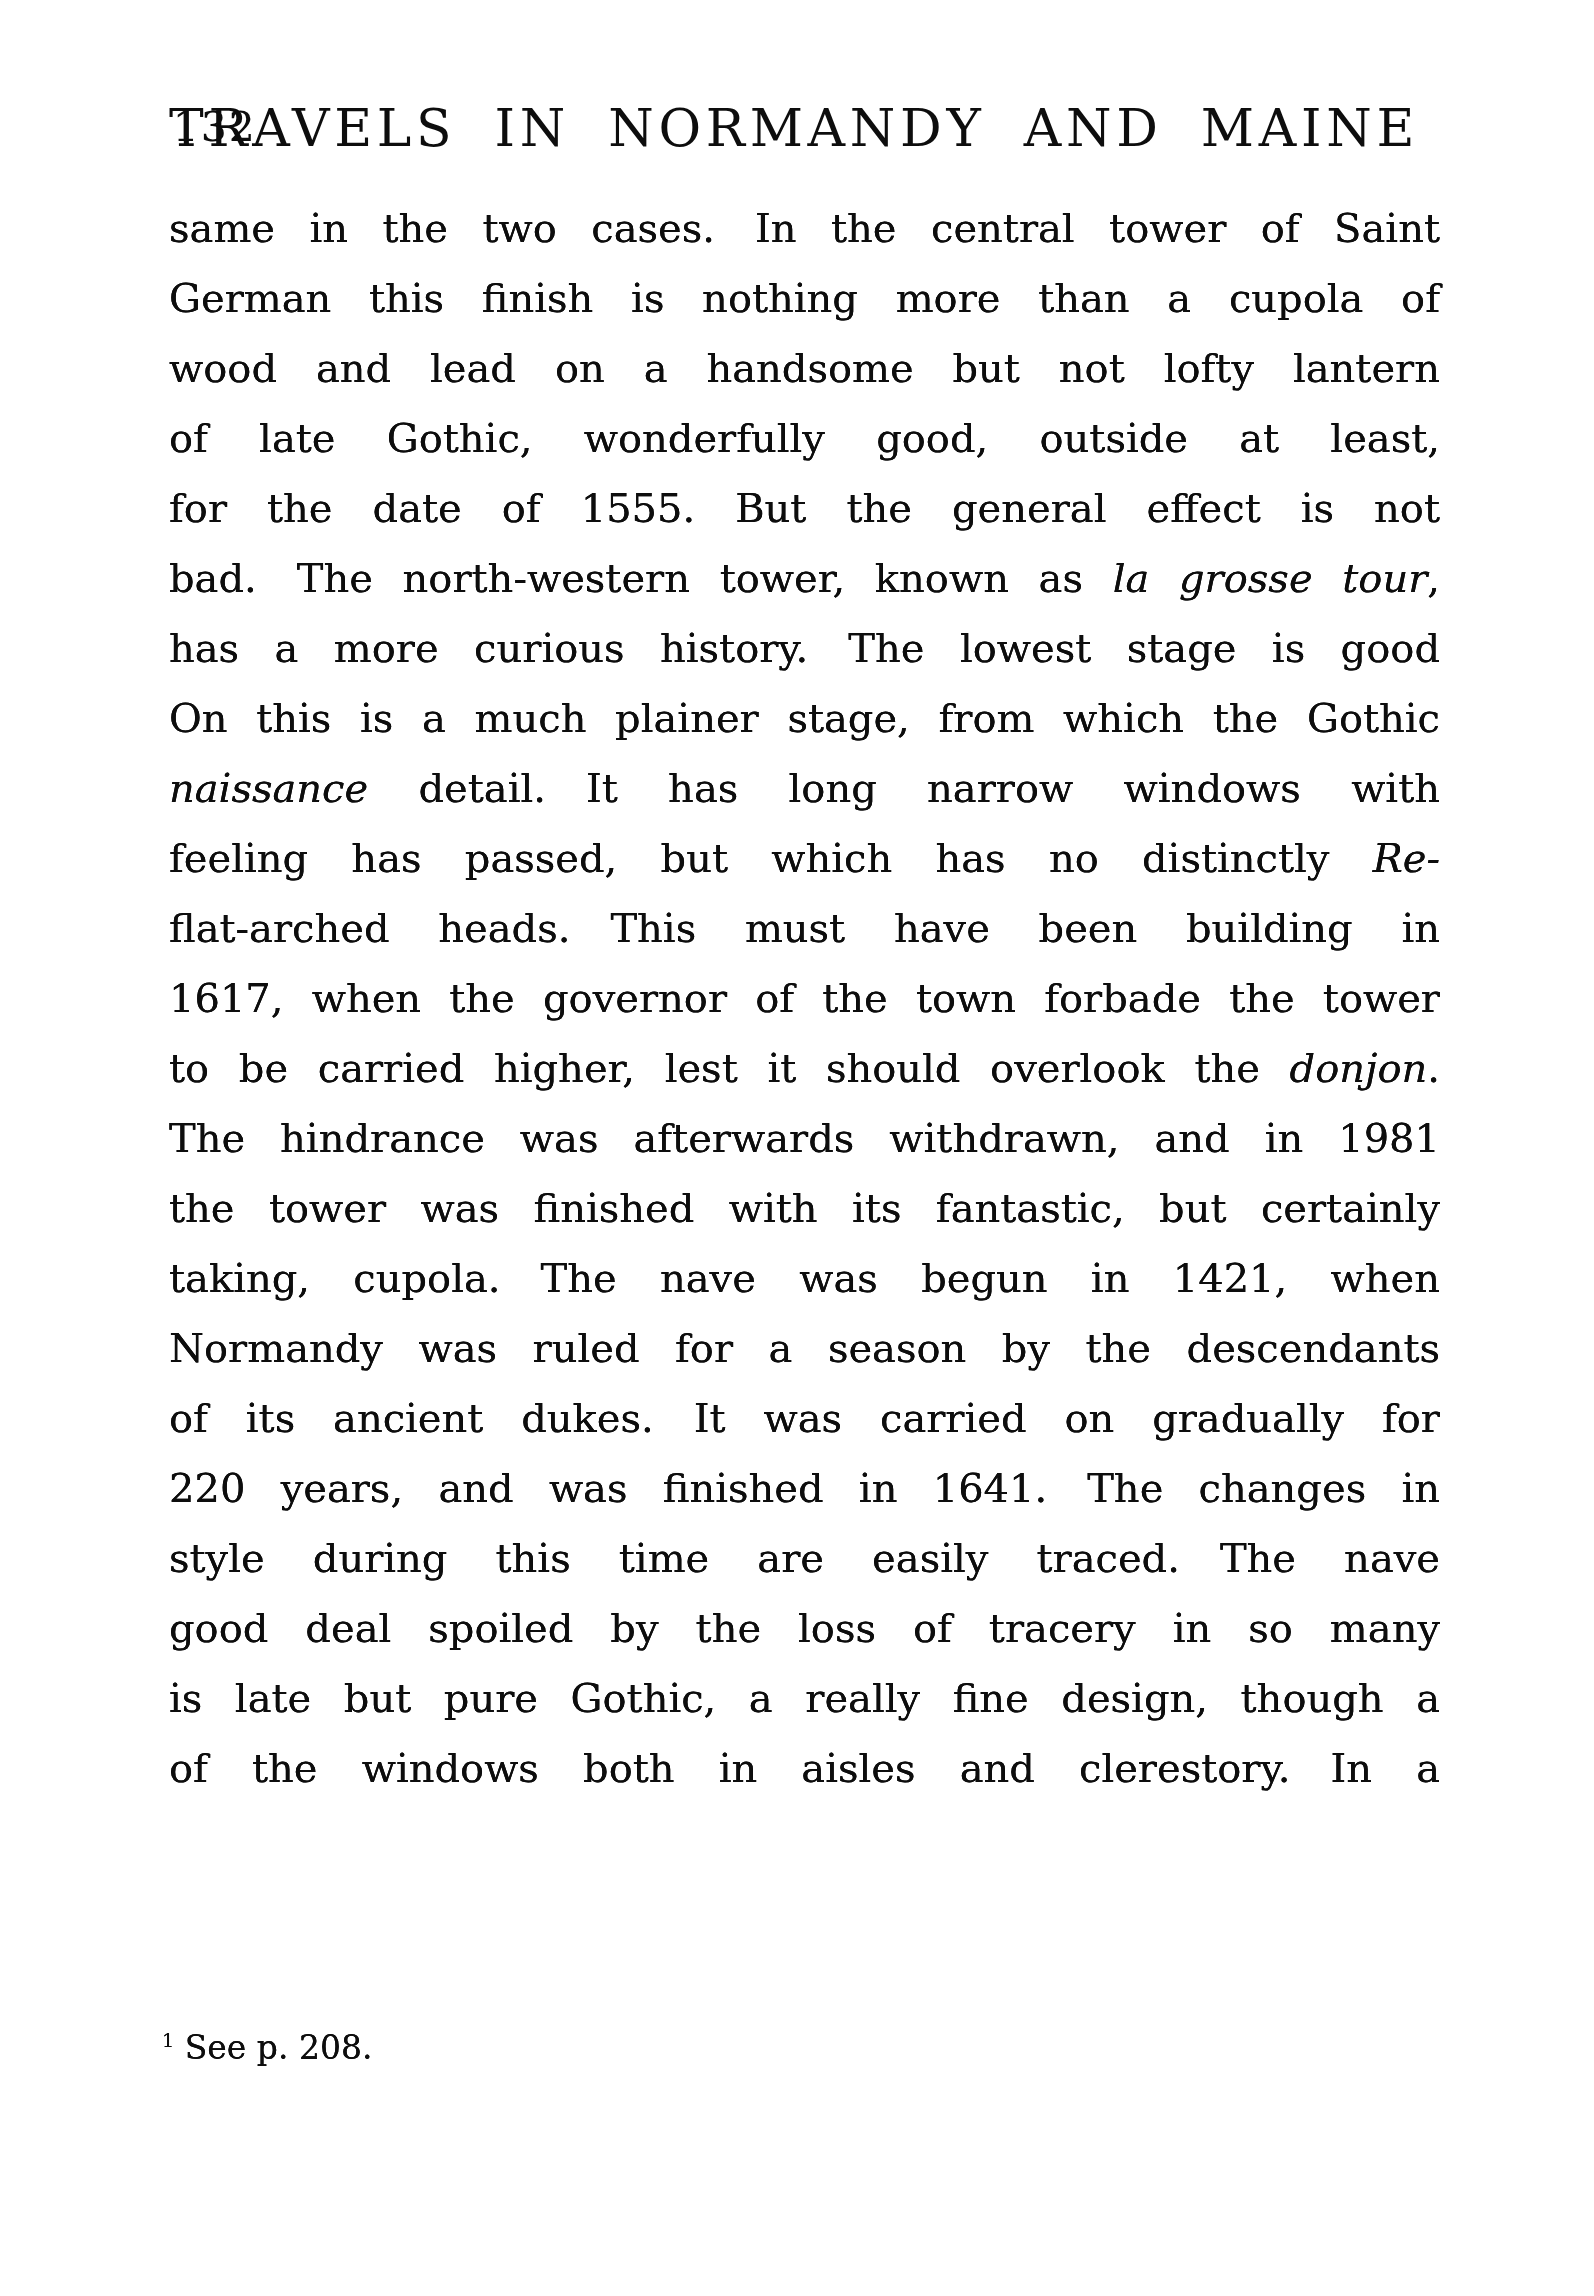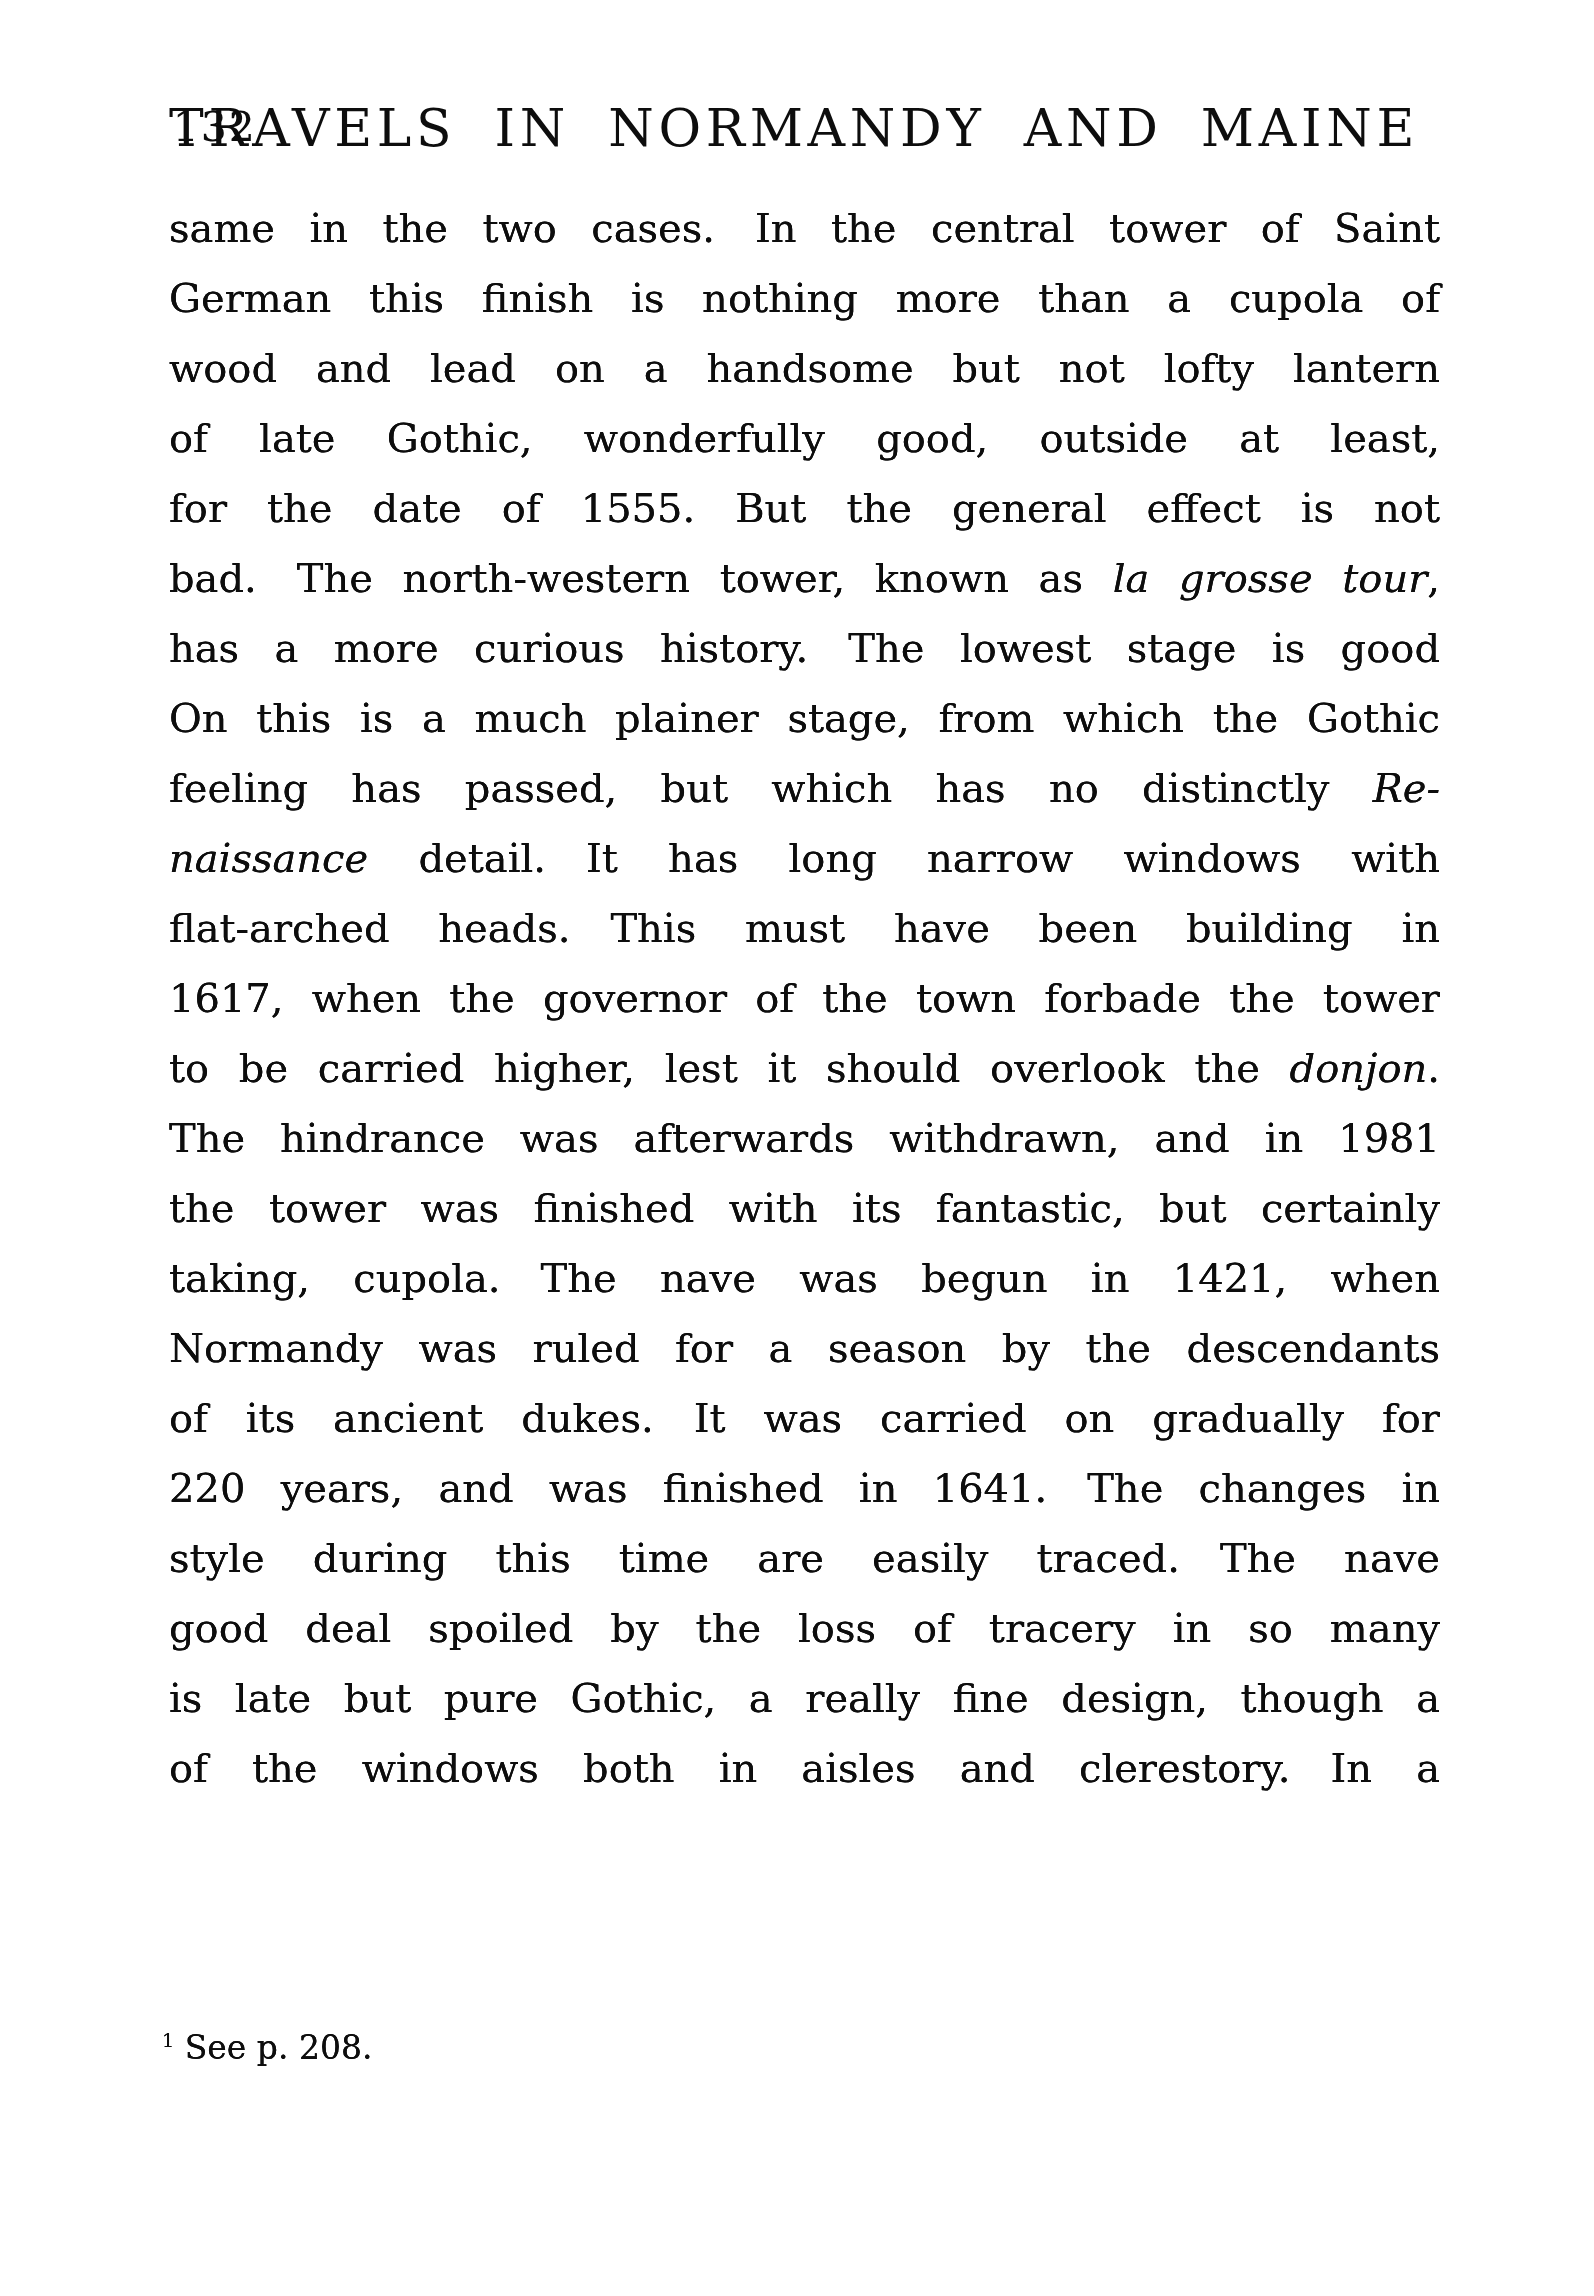--- a/index.html
+++ b/index.html
@@ -81,22 +81,22 @@
 
   <div class="body-text" id="body-lines">
       <div class="line"><span>same in the two cases.  In the central tower of Saint</span></div>
       <div class="line"><span>German this finish is nothing more than a cupola of</span></div>
       <div class="line"><span>wood and lead on a handsome but not lofty lantern</span></div>
       <div class="line"><span>of late Gothic, wonderfully good, outside at least,</span></div>
       <div class="line"><span>for the date of 1555.  But the general effect is not</span></div>
       <div class="line"><span>bad.  The north-western tower, known as </span><span class="it">la grosse tour</span><span>,</span></div>
       <div class="line"><span>has a more curious history.  The lowest stage is good</span></div>
       <div class="line"><span>On this is a much plainer stage, from which the Gothic</span></div>
+      <div class="line"><span class="it">naissance</span><span> detail.  It has long narrow windows with</span></div>
       <div class="line"><span>feeling has passed, but which has no distinctly </span><span class="it">Re-</span></div>
-      <div class="line"><span class="it">naissance</span><span> detail.  It has long narrow windows with</span></div>
       <div class="line"><span>flat-arched heads.  This must have been building in</span></div>
       <div class="line"><span>1617, when the governor of the town forbade the tower</span></div>
       <div class="line"><span>to be carried higher, lest it should overlook the </span><span class="it">donjon</span><span>.</span></div>
       <div class="line"><span>The hindrance was afterwards withdrawn, and in 1981</span></div>
       <div class="line"><span>the tower was finished with its fantastic, but certainly</span></div>
       <div class="line"><span>taking, cupola.  The nave was begun in 1421, when</span></div>
       <div class="line"><span>Normandy was ruled for a season by the descendants</span></div>
       <div class="line"><span>of its ancient dukes.  It was carried on gradually for</span></div>
       <div class="line"><span>220 years, and was finished in 1641.  The changes in</span></div>
       <div class="line"><span>style during this time are easily traced.  The nave</span></div>

